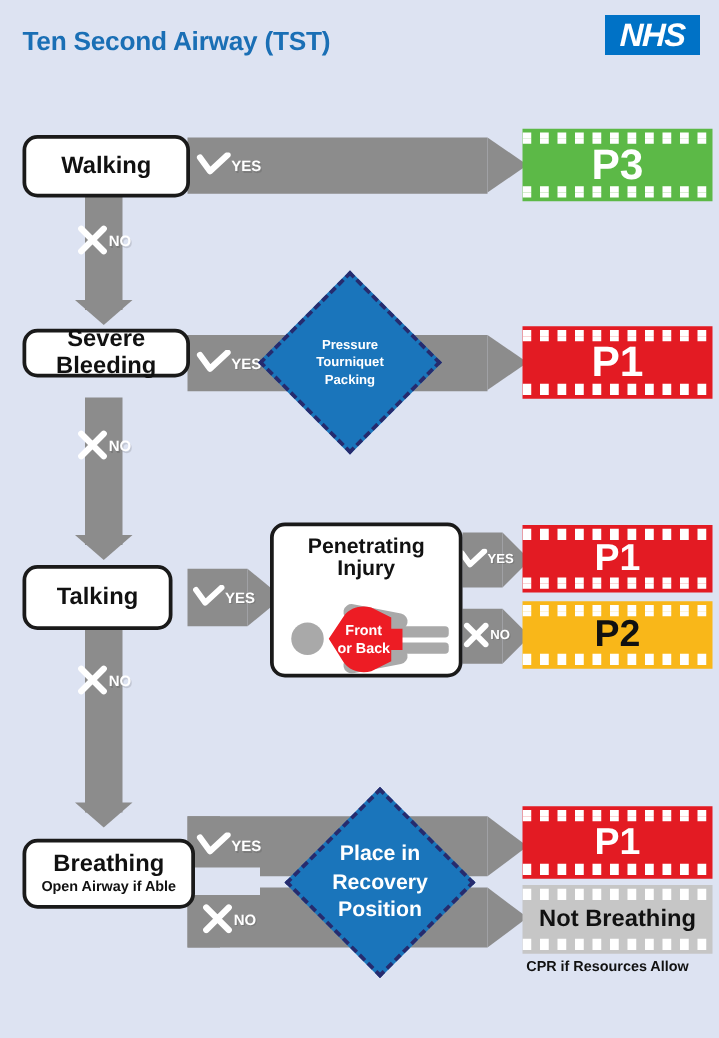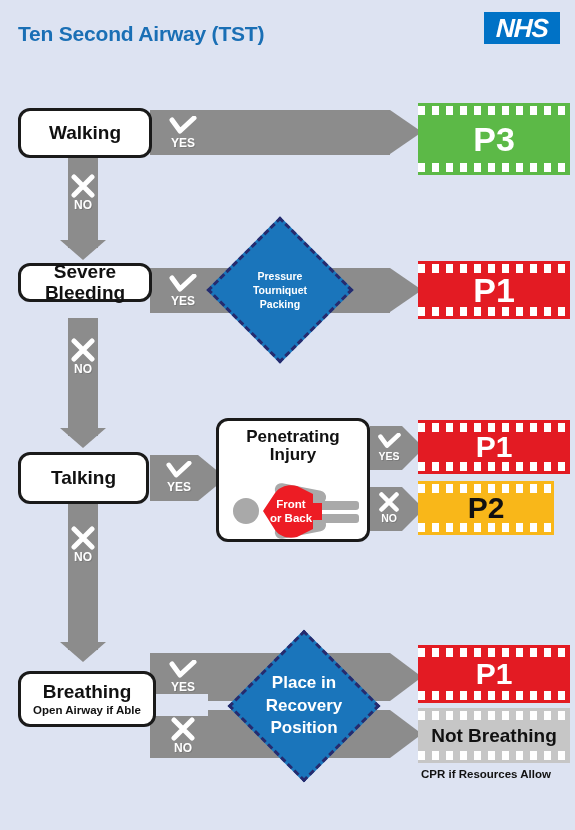--- a/index.html
+++ b/index.html
@@ -60,21 +60,21 @@
   .vhead{
     width:0;height:0;border-left:23px solid transparent;
     border-right:23px solid transparent;border-top:20px solid #8c8c8c;
     z-index:5;
   }
 
   .harrow{z-index:5;}
 
   
   .ylabel,.nlabel{
-    z-index:20;display:flex;flex-direction:column;
+    z-index:20;display:flex;flex-direction:row;
     align-items:center;justify-content:center;
     pointer-events:none;
   }
   .ylabel .txt,.nlabel .txt{
     color:#ffffff;font-size:12px;font-weight:bold;
     line-height:1;margin-top:1px;
     text-shadow:1px 1px 0 rgba(0,0,0,.12);
   }
   .tick svg,.cross svg{display:block;}
 
@@ -182,21 +182,21 @@
           <path d="M3 4 L11 15 L25 2" stroke="#ffffff" stroke-width="5" fill="none" stroke-linecap="round" stroke-linejoin="round"></path>
         </svg>
     </span>
     <span class="txt">YES</span>
   </div>
 
   <div class="dbox abs" style="left:18px;top:108px;width:134px;height:50px;">
     <div class="main">Walking</div>
   </div>
 
-  <div class="badge" style="left:418px;top:103px;width:152px;height:72px;background:#5cb947;">
+  <div class="badge" style="left:418px;top:103px;width:152px;height:58px;background:#5cb947;">
     <div class="checkrow top"></div>
     <div class="checkrow bot"></div>
     <div class="plabel" style="font-size:34px;color:#ffffff;">P3</div>
   </div>
 
   <div class="abs harrow" style="left:150px;top:268px;width:272px;height:45px;">
     <div style="position:absolute;left:0;top:0;width:240px;height:45px;background:#8c8c8c;"></div>
     <div style="position:absolute;left:240px;top:0;width:0;height:0;
                 border-top:22.5px solid transparent;border-bottom:22.5px solid transparent;
                 border-left:32px solid #8c8c8c;"></div>
@@ -238,21 +238,21 @@
   </div>
   <div class="abs ylabel" style="left:153px;top:458px;width:52px;height:38px;">
     <span class="tick">
       <svg width="26" height="19" viewBox="0 0 28 20">
           <path d="M3 4 L11 15 L25 2" stroke="#ffffff" stroke-width="5" fill="none" stroke-linecap="round" stroke-linejoin="round"></path>
         </svg>
     </span>
     <span class="txt">YES</span>
   </div>
 
-  <div class="dbox abs" style="left:18px;top:452px;width:131px;height:52px;">
+  <div class="dbox abs" style="left:18px;top:452px;width:120px;height:52px;">
     <div class="main">Talking</div>
   </div>
 
   <div class="dbox abs" style="left:216px;top:418px;width:154px;height:124px;justify-content:flex-start;padding-top:7px;">
     <div class="main" style="font-size:17px;line-height:1.05;">
       <div>Penetrating</div>
       <div>Injury</div>
     </div>
 
     <div class="figure" style="left:8px;top:60px;width:140px;height:60px;">
@@ -303,21 +303,21 @@
   </div>
   <div class="abs nlabel" style="left:370px;top:489px;width:38px;height:38px;">
     <span class="cross">
       <svg width="22" height="20" viewBox="0 0 26 24">
           <path d="M4 3 L22 21 M22 3 L4 21" stroke="#ffffff" stroke-width="5.5" stroke-linecap="round" fill="none"></path>
         </svg>
     </span>
     <span class="txt" style="font-size:10.5px;">NO</span>
   </div>
 
-  <div class="badge" style="left:418px;top:481px;width:136px;height:54px;background:#f9b719;">
+  <div class="badge" style="left:418px;top:481px;width:152px;height:54px;background:#f9b719;">
     <div class="checkrow top"></div>
     <div class="checkrow bot"></div>
     <div class="plabel" style="font-size:30px;color:#111111;">P2</div>
   </div>
 
   <div class="abs" style="left:150px;top:653px;width:272px;height:48px;">
     <div style="position:absolute;left:0;top:0;width:240px;height:48px;background:#8c8c8c;"></div>
     <div style="position:absolute;left:240px;top:0;width:0;height:0;
                 border-top:24px solid transparent;border-bottom:24px solid transparent;
                 border-left:32px solid #8c8c8c;"></div>

